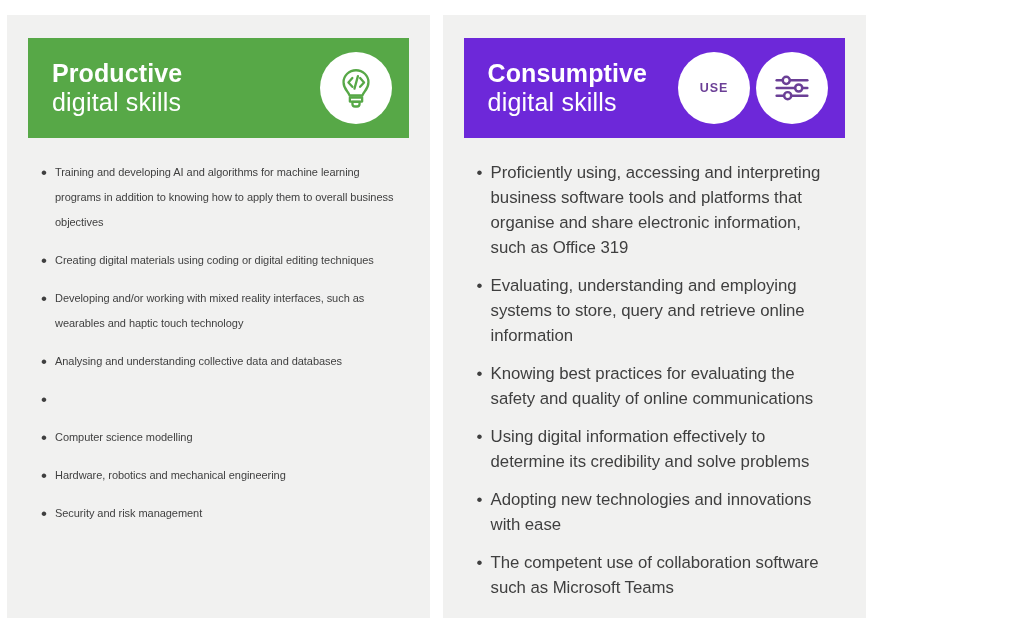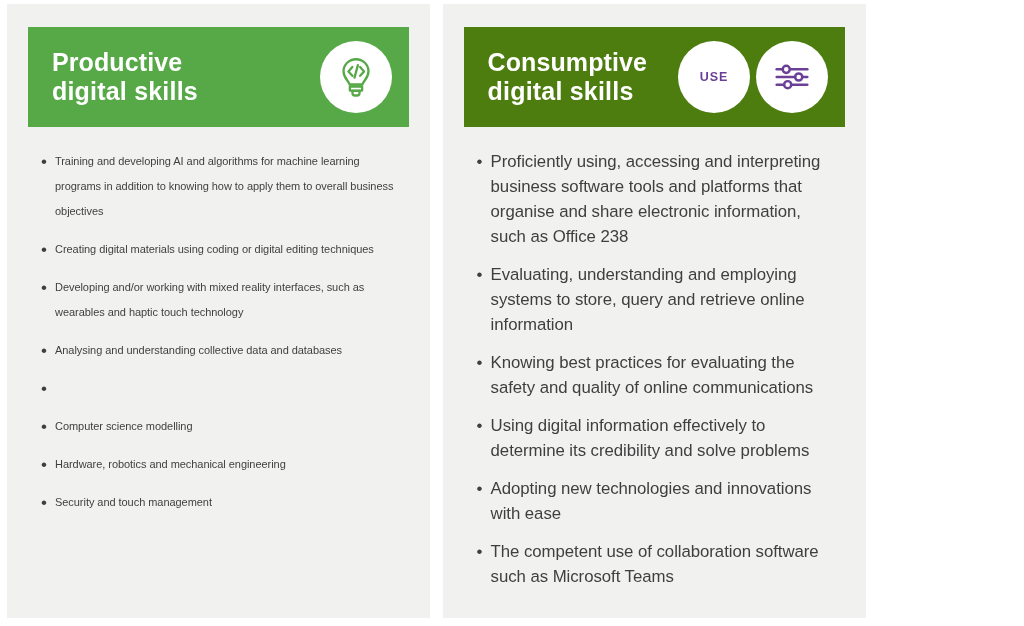--- a/index.html
+++ b/index.html
@@ -14,21 +14,21 @@
     font-family: "Liberation Sans", sans-serif;
     overflow: hidden;
   }
   .stage {
     position: relative;
     width: 873px;
     height: 626px;
     background: #ffffff;
     display: flex;
     gap: 13px;
-    padding: 4px 7px 8px 7px;
+    padding: 15px 7px 8px 7px;
     box-sizing: border-box;
   }
 
   .card {
     background: #f1f1f0;
     box-sizing: border-box;
     position: relative;
     overflow: hidden;
   }
   .card-left  { width: 498px; }
@@ -37,40 +37,40 @@
   
   .band {
     position: relative;
     margin: 23px 21px 0 21px;
     height: 100px;
     display: flex;
     align-items: center;
     box-sizing: border-box;
   }
   .band-green  { background: #57a847; }
-  .band-purple { background: #4d7c0f; justify-content: space-between; }
+  .band-purple { background: #6d28d9; justify-content: space-between; }
 
   .band-titles {
     padding-left: 24px;
     line-height: 1.0;
     flex: 1 1 auto;
     min-width: 0;
   }
   .title-main {
     color: #ffffff;
     font-size: 25px;
     font-weight: bold;
     letter-spacing: 0.1px;
     display: block;
     margin-bottom: 4px;
   }
   .title-sub {
     color: #ffffff;
     font-size: 25px;
-    font-weight: 700;
+    font-weight: 400;
     letter-spacing: 0.2px;
     display: block;
   }
 
   .band-icons {
     display: flex;
     align-items: center;
     gap: 6px;
     padding-right: 17px;
     flex: 0 0 auto;
@@ -178,21 +178,21 @@
       <li class="bullet-row">
         <span class="bullet-dot">•</span>
         <span class="bullet-text">Computer science modelling</span>
       </li>
       <li class="bullet-row">
         <span class="bullet-dot">•</span>
         <span class="bullet-text">Hardware, robotics and mechanical engineering</span>
       </li>
       <li class="bullet-row">
         <span class="bullet-dot">•</span>
-        <span class="bullet-text">Security and touch management</span>
+        <span class="bullet-text">Security and risk management</span>
       </li>
     </ul>
 
   </section>
 
   <section class="card card-right">
 
     <header class="band band-purple">
       <div class="band-titles">
         <span class="title-main">Consumptive</span>
@@ -215,21 +215,21 @@
             <circle cx="19.5" cy="32" r="3.7" fill="#ffffff" stroke="#6b3f96" stroke-width="2.6"></circle>
           </svg>
         </div>
 
       </div>
     </header>
 
     <ul class="list list-right">
       <li class="bullet-row">
         <span class="bullet-dot">•</span>
-        <span class="bullet-text">Proficiently using, accessing and interpreting business software tools and platforms that organise and share electronic information, such as Office 238</span>
+        <span class="bullet-text">Proficiently using, accessing and interpreting business software tools and platforms that organise and share electronic information, such as Office 319</span>
       </li>
       <li class="bullet-row">
         <span class="bullet-dot">•</span>
         <span class="bullet-text">Evaluating, understanding and employing systems to store, query and retrieve online information</span>
       </li>
       <li class="bullet-row">
         <span class="bullet-dot">•</span>
         <span class="bullet-text">Knowing best practices for evaluating the safety and quality of online communications</span>
       </li>
       <li class="bullet-row">

